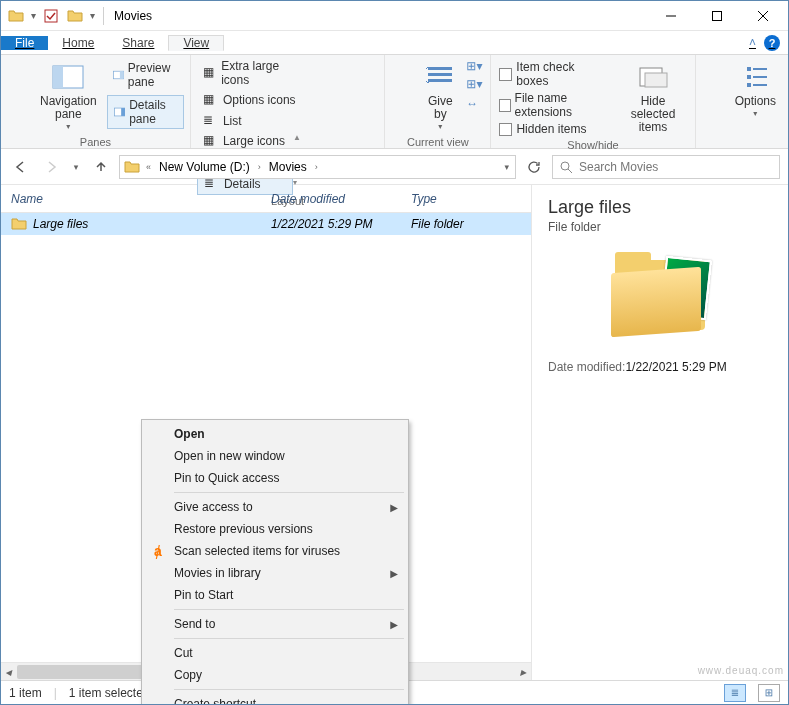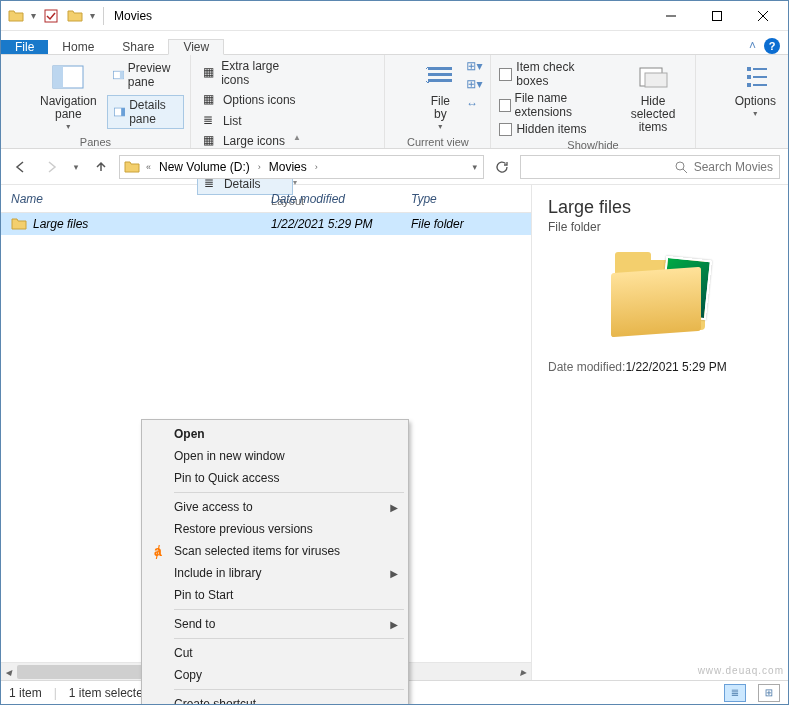--- a/index.html
+++ b/index.html
@@ -11,21 +11,21 @@
 .titlebar .qat .folder-btn { width: 22px; height: 22px; display: flex; align-items: center; justify-content: center; }
 .titlebar .qat .folder-btn svg { width: 16px; height: 16px; }
 .titlebar .qat .chk { width: 22px; height: 22px; display:flex; align-items:center; justify-content:center; color:#b02929;}
 .titlebar .qat .chev { color:#666; padding:0 2px; font-size:10px;}
 .titlebar .sep { width:1px; height:18px; background:#d0d0d0; margin:0 6px;}
 .titlebar .title { padding-left:4px; }
 .titlebar .spacer { flex:1; }
 .winbtn { width:46px; height:28px; display:flex; align-items:center; justify-content:center; }
 
 
-.menustrip { height: 24px; display:flex; align-items:flex-end; border-bottom:1px solid #dadada; background:#fff;}
+.menustrip { height: 24px; display:flex; align-items:center; border-bottom:1px solid #dadada; background:#fff;text-decoration:underline;}
 .menustrip .file { background:#1979ca; color:#fff; padding:0 14px; display:flex; align-items:center; font-size:12px;}
 .menustrip .mitem { padding:0 14px; display:flex; align-items:center; color:#444;}
 .menustrip .mitem.active { background:#f5f6f7; border:1px solid #dadada; border-bottom:1px solid #f5f6f7; margin-bottom:-1px;}
 .menustrip .right { margin-left:auto; display:flex; align-items:center; gap:8px; padding-right:8px;}
 .help-icon { width:16px; height:16px; border-radius:50%; background:#0b6dd1; color:#fff; display:flex; align-items:center; justify-content:center; font-size:11px; font-weight:bold;}
 
 
 .ribbon { height:94px; background:#f5f6f7; border-bottom:1px solid #dadada; display:flex; align-items:stretch;}
 .rgroup { padding:2px 6px 0 6px; display:flex; flex-direction:column; border-right:1px solid #e3e3e3;}
 .rgroup .body { flex:1; display:flex; align-items:flex-start;}
@@ -40,21 +40,21 @@
 .chkline .cbox { width:13px; height:13px; border:1px solid #888; background:#fff;}
 
 
 .navrow { height:36px; display:flex; align-items:center; padding:4px 8px; gap:6px; border-bottom:1px solid #e6e6e6;}
 .navarrow { width:24px; height:24px; display:flex; align-items:center; justify-content:center; color:#666;}
 .navarrow.disabled { color:#bbb; }
 .addrbar { flex:1; height:24px; border:1px solid #cfcfcf; background:#fff; display:flex; align-items:center; padding:0 4px; gap:4px;}
 .addrbar .seg { padding:0 2px; }
 .addrbar .segchev { color:#666; font-size:9px; padding:0 2px;}
 .refresh { width:24px; height:24px; display:flex; align-items:center; justify-content:center; color:#555; border:1px solid transparent;}
-.searchbox { width:260px; height:24px; border:1px solid #cfcfcf; background:#fff; display:flex; align-items:center; padding:0 6px; gap:6px; color:#777;justify-content:flex-end;}
+.searchbox { width:228px; height:24px; border:1px solid #cfcfcf; background:#fff; display:flex; align-items:center; padding:0 6px; gap:6px; color:#777;}
 .searchbox svg { width:14px; height:14px; stroke:#888;}
 
 
 .content { display:flex; height:calc(100% - 30px - 24px - 94px - 36px - 24px); position:relative;}
 .listpane { flex:1; display:flex; flex-direction:column; border-right:1px solid #e6e6e6; min-width:0;font-style:italic;}
 .colheaders { height:28px; display:flex; align-items:center; border-bottom:1px solid #e6e6e6; color:#37547a; font-size:12px;}
 .colheaders .ch { padding:0 10px;}
 .row { height:22px; display:flex; align-items:center; background:#cce8ff;}
 .row .cell { padding:0 10px; display:flex; align-items:center; gap:6px;}
 .foldericon { width:16px; height:14px;}
@@ -219,21 +219,21 @@
 
   <div class="rgroup">
     <div class="body">
       <div class="bigbtn">
         <svg viewBox="0 0 32 24">
             <rect x="4" y="2" width="24" height="3" fill="#5a8bc4"></rect>
             <rect x="4" y="8" width="24" height="3" fill="#5a8bc4"></rect>
             <rect x="4" y="14" width="24" height="3" fill="#5a8bc4"></rect>
             <path d="M2 4l2-2 2 2M2 16l2 2 2-2" fill="none" stroke="#5a8bc4"></path>
           </svg>
-        <span>File by</span>
+        <span>Give by</span>
         <span style="font-size:8px;color:#666">▾</span>
       </div>
       <div class="stackcol" style="padding:2px 2px 0 4px;gap:4px">
         <span style="color:#5a8bc4">⊞▾</span>
         <span style="color:#5a8bc4">⊞▾</span>
         <span style="color:#5a8bc4">↔</span>
       </div>
     </div>
     <div class="label">Current view</div>
   </div>
@@ -387,21 +387,21 @@
         <span class="sub">▶</span>
       </div>
     <div class="mi">
         <span>Restore previous versions</span>
       </div>
     <div class="mi">
         <span class="ico avast">ⱥ</span>
         <span>Scan selected items for viruses</span>
       </div>
     <div class="mi">
-        <span>Include in library</span>
+        <span>Movies in library</span>
         <span class="sub">▶</span>
       </div>
     <div class="mi">
         <span>Pin to Start</span>
       </div>
     <div class="sep"></div>
     <div class="mi">
         <span>Send to</span>
         <span class="sub">▶</span>
       </div>

